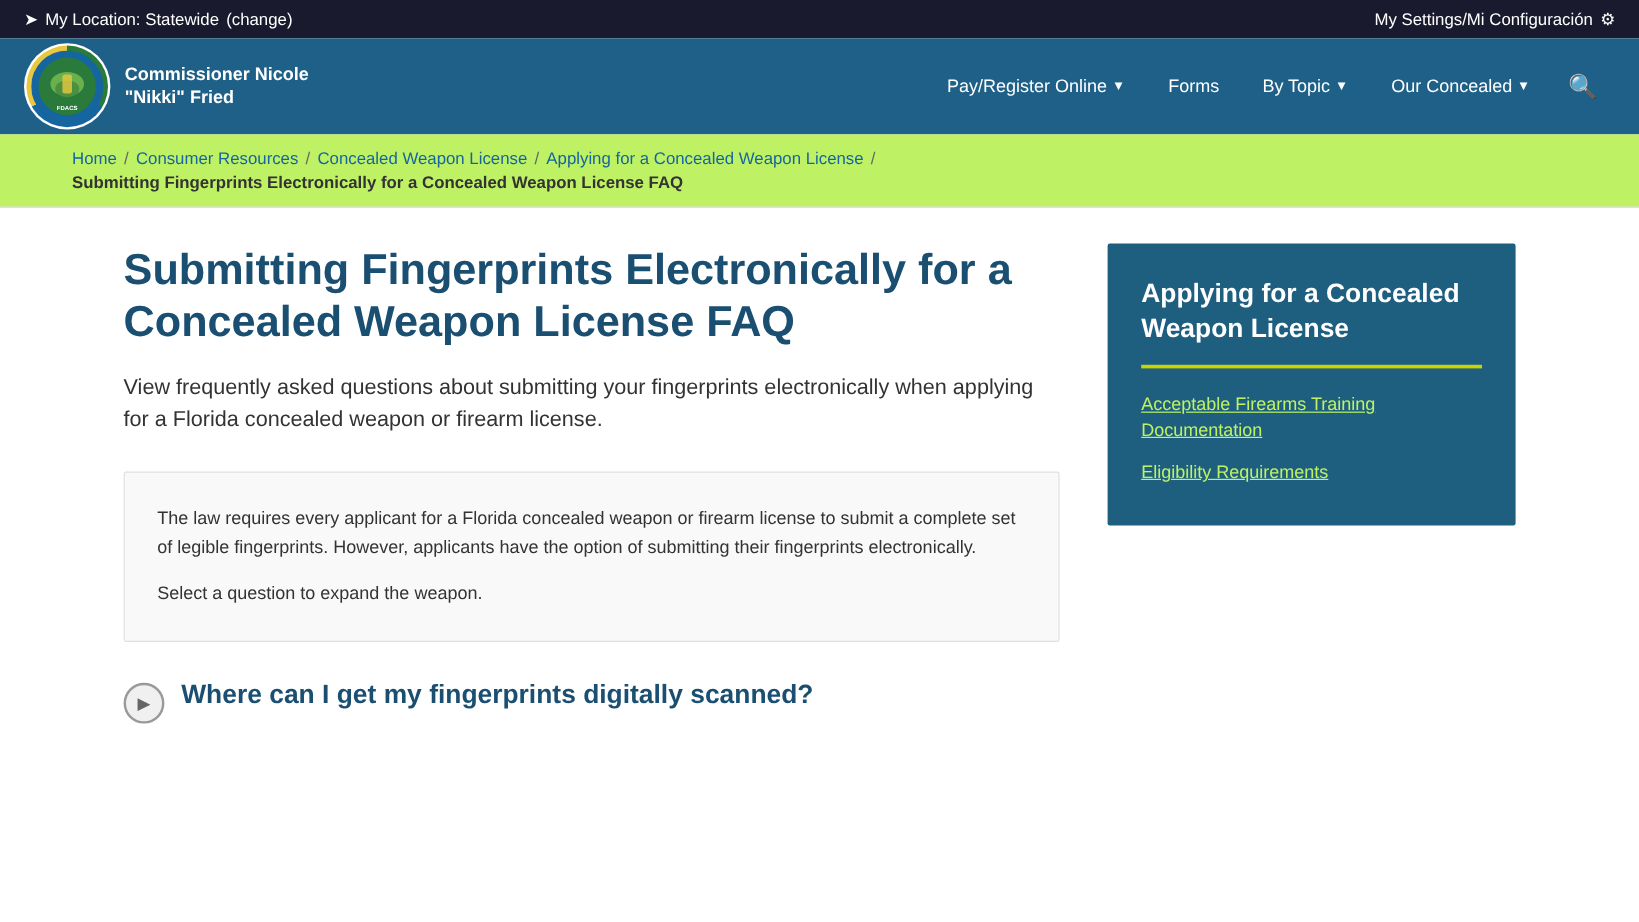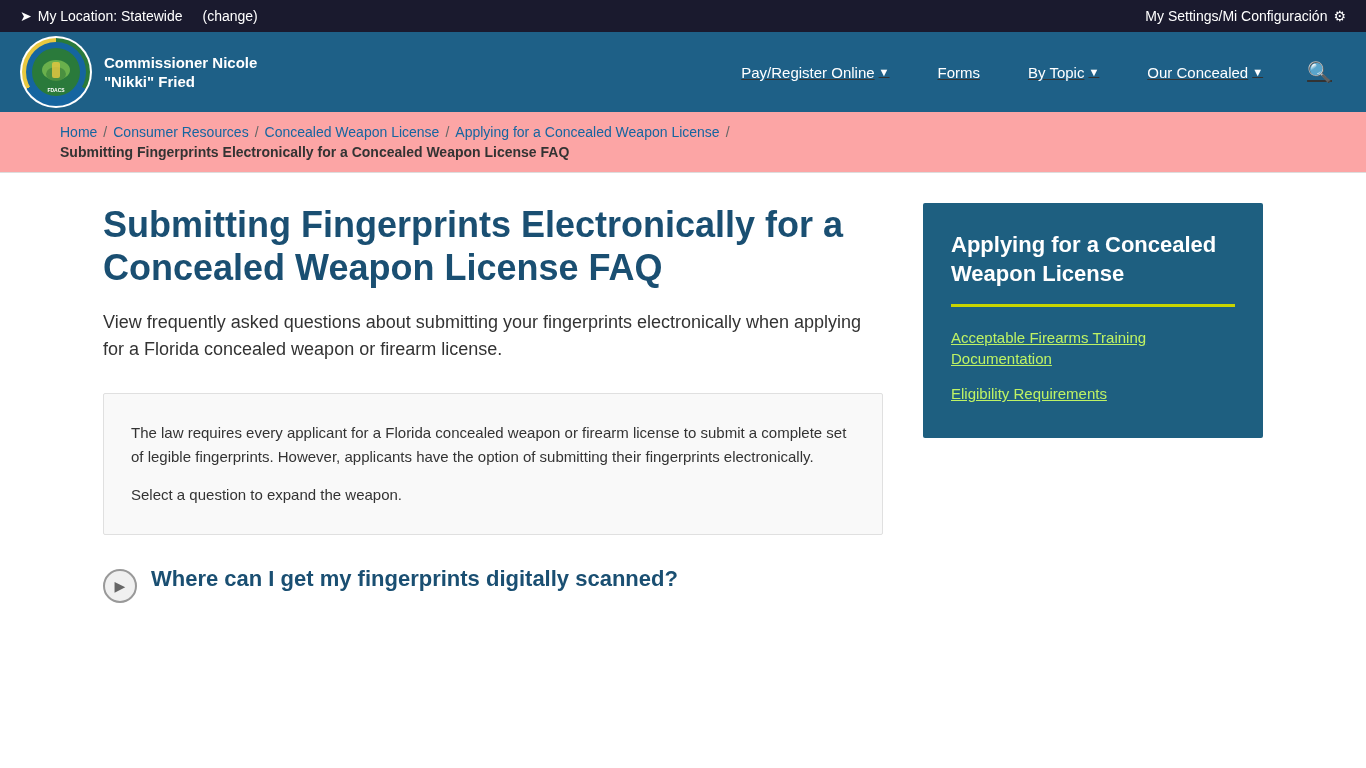--- a/index.html
+++ b/index.html
@@ -10,21 +10,21 @@
       background: #1a1a2e;
       color: #fff;
       padding: 8px 20px;
       display: flex;
       justify-content: space-between;
       align-items: center;
       font-size: 14px;
     }
     .top-bar-left { display: flex; align-items: center; gap: 6px; }
     .top-bar-right { display: flex; align-items: center; gap: 6px; }
-    .top-bar a { color: #fff; text-decoration: none; margin-left: 14px; }
+    .top-bar a { color: #fff; text-decoration: none; }
 
     
     .nav-bar {
       background: #1e6087;
       display: flex;
       align-items: center;
       padding: 0 20px;
       min-height: 80px;
     }
     .nav-logo {
@@ -60,23 +60,22 @@
     .nav-title {
       color: #fff;
       font-size: 15px;
       font-weight: bold;
       max-width: 180px;
       line-height: 1.3;
     }
     .nav-links {
       display: flex;
       align-items: center;
-      gap: 12px;
+      gap: 0;
       margin-left: auto;
-      text-decoration: underline;
     }
     .nav-link {
       color: #fff;
       text-decoration: none;
       padding: 10px 18px;
       font-size: 15px;
       display: flex;
       align-items: center;
       gap: 4px;
       cursor: pointer;
@@ -87,21 +86,21 @@
       background: none;
       border: none;
       color: #fff;
       font-size: 20px;
       cursor: pointer;
       padding: 10px 14px;
     }
 
     
     .breadcrumb-bar {
-      background: #fca5a5;
+      background: #bef264;
       border-bottom: 1px solid #ddd;
       padding: 12px 60px;
       font-size: 14px;
     }
     .breadcrumb-row1 { display: flex; align-items: center; gap: 6px; flex-wrap: wrap; }
     .breadcrumb-row2 { margin-top: 4px; font-weight: bold; color: #333; font-size: 14px; }
     .breadcrumb-row1 a { color: #1565a0; text-decoration: none; }
     .breadcrumb-sep { color: #666; }
 
     

